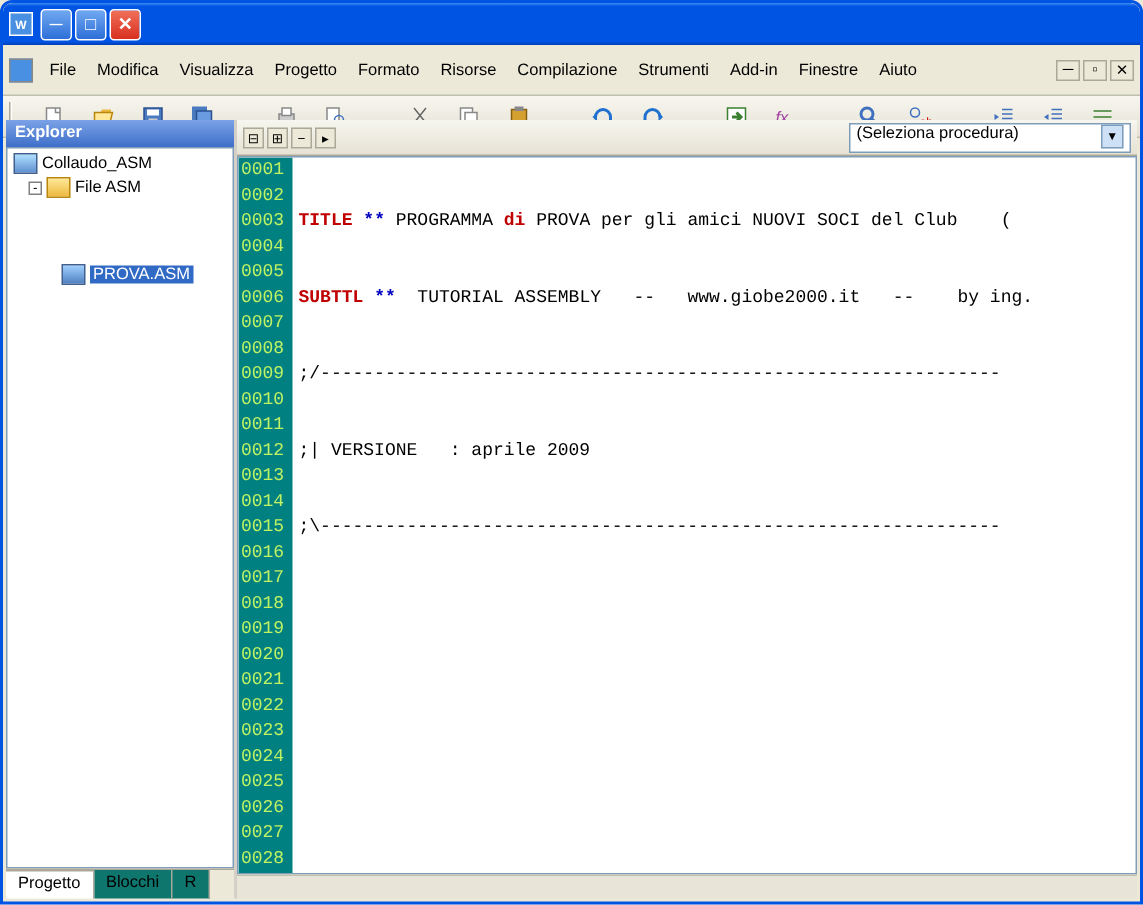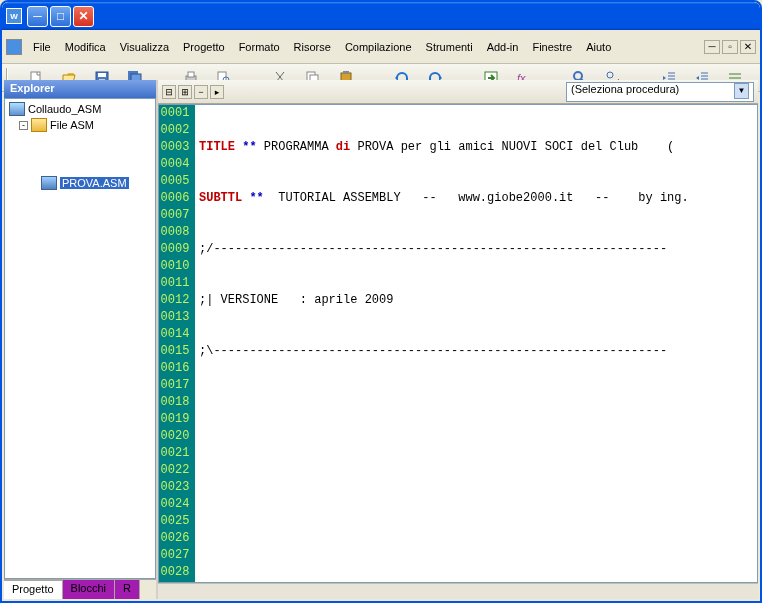--- a/index.html
+++ b/index.html
@@ -40,21 +40,21 @@
 .tree-item.l2 { padding-left: 34px; margin-top: 42px; }
 .tree-toggle { width: 9px; height: 9px; border: 1px solid #808080; font-size: 9px; line-height: 7px; text-align: center; margin-right: 3px; background: white; }
 .tree-icon { width: 16px; height: 14px; margin-right: 3px; display:inline-block; }
 .tree-label { font-size: 11px; }
 .tree-label.sel { background: #316ac5; color: white; padding: 0 2px; }
 .icon-proj { background: linear-gradient(#b0e0ff,#6090d0); border:1px solid #406090; }
 .icon-folder { background: linear-gradient(#ffe89a,#edb83d); border:1px solid #b8860b; }
 .icon-asm { background: linear-gradient(#a0d0ff,#5080c0); border:1px solid #406090; }
 
 .explorer-tabs { height: 20px; background: #ece9d8; display: flex; border-top: 1px solid #aca899; }
-.etab { padding: 2px 8px; border-right: 1px solid #aca899; font-size: 11px; background: #a21caf; }
+.etab { padding: 2px 8px; border-right: 1px solid #aca899; font-size: 11px; background: #0f766e; }
 .etab.active { background: white; border-top: 1px solid #aca899; }
 
 
 .editor-area { flex: 1; display: flex; flex-direction: column; }
 .editor-toolbar { height: 24px; background: linear-gradient(to bottom, #f7f6ef, #e5e2d4); display: flex; align-items: center; padding: 2px 4px; border-bottom: 1px solid #aca899; justify-content: flex-end; }
 .editor-toolbar .small-btns { display: flex; gap: 2px; margin-right: auto; }
 .editor-toolbar .sbtn { width: 14px; height: 14px; border: 1px solid #aca899; background: #ece9d8; font-size: 9px; display:flex; align-items:center; justify-content:center; }
 .proc-select { width: 188px; height: 20px; border: 1px solid #7f9db9; background: white; display: flex; align-items: flex-start; padding: 0 4px; font-size: 11px; }
 .proc-select .dd { margin-left: auto; width: 15px; height: 16px; background: #cde0f6; border: 1px solid #7f9db9; display:flex; align-items:center; justify-content:center; font-size:8px; }
 

